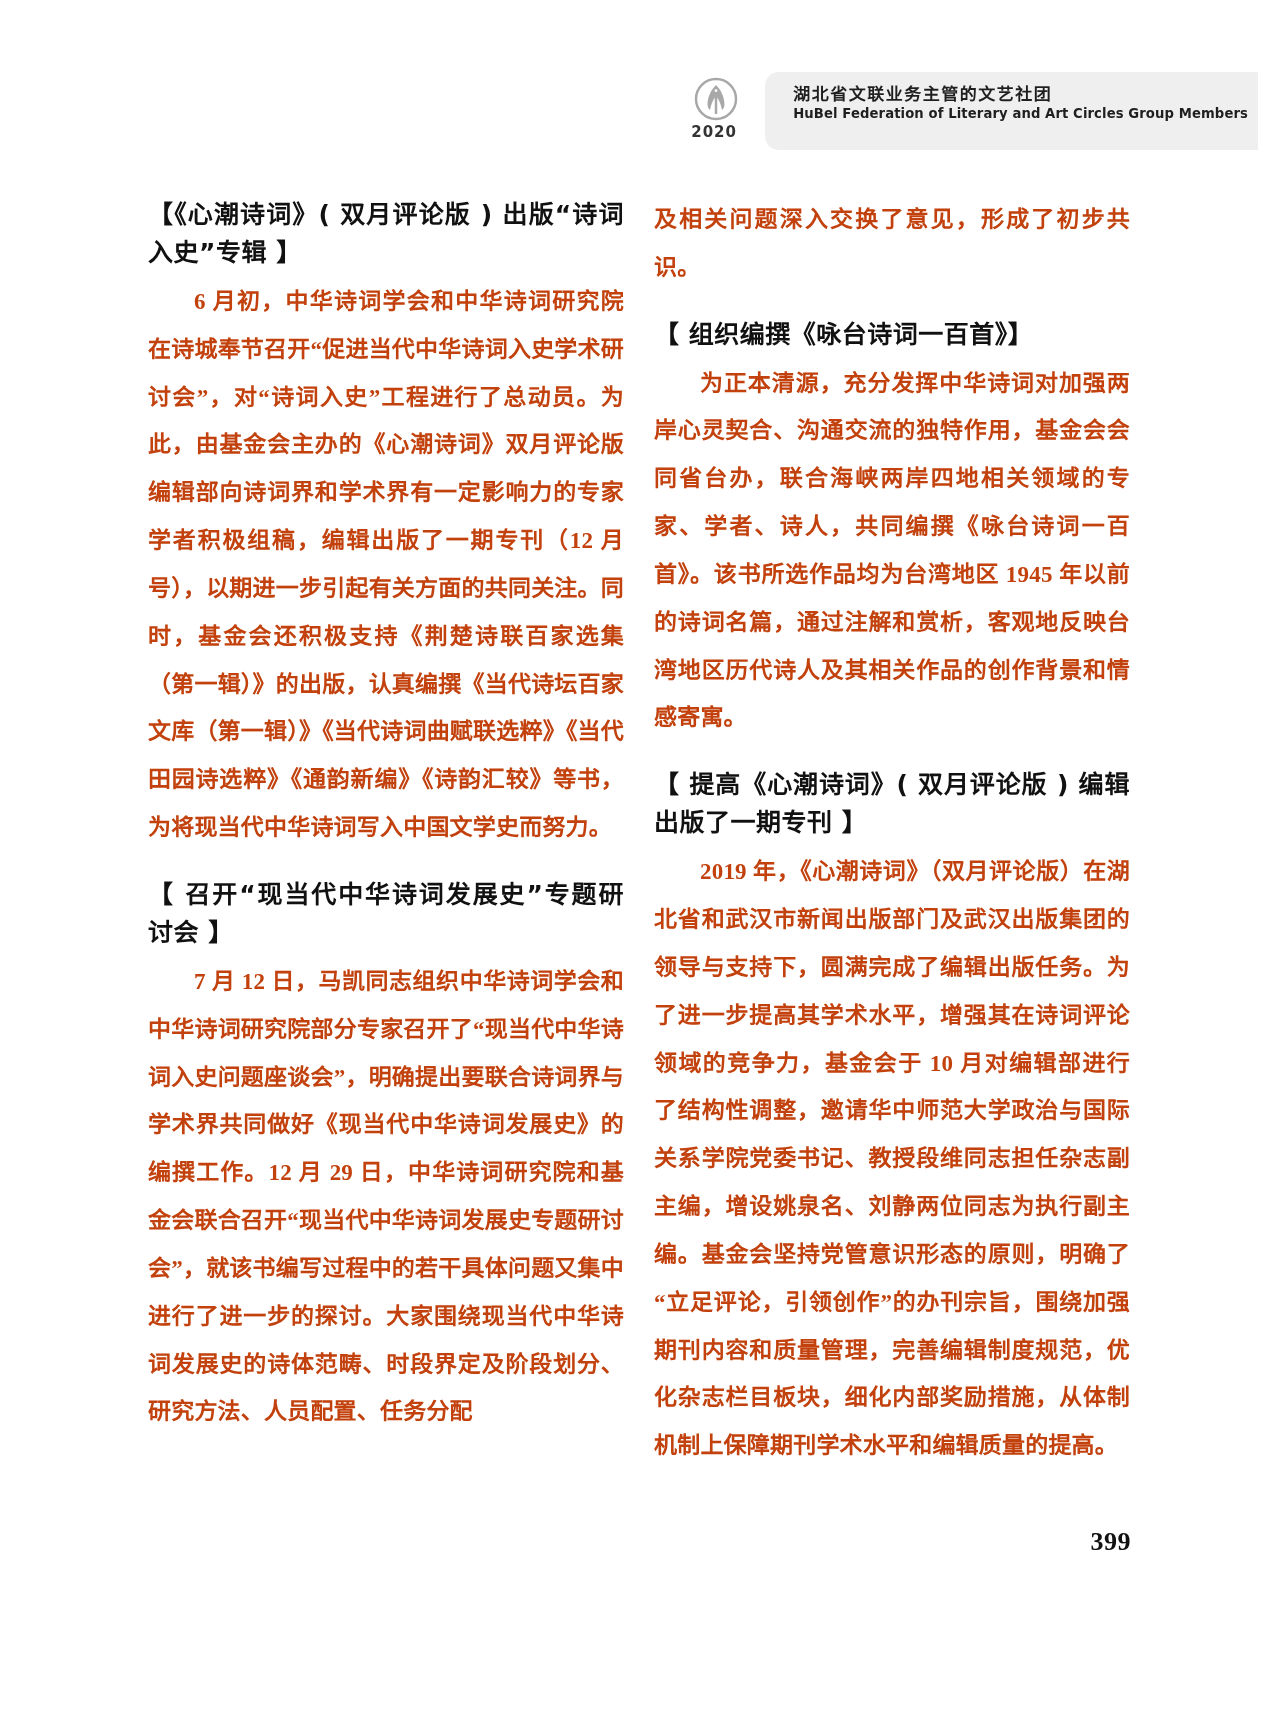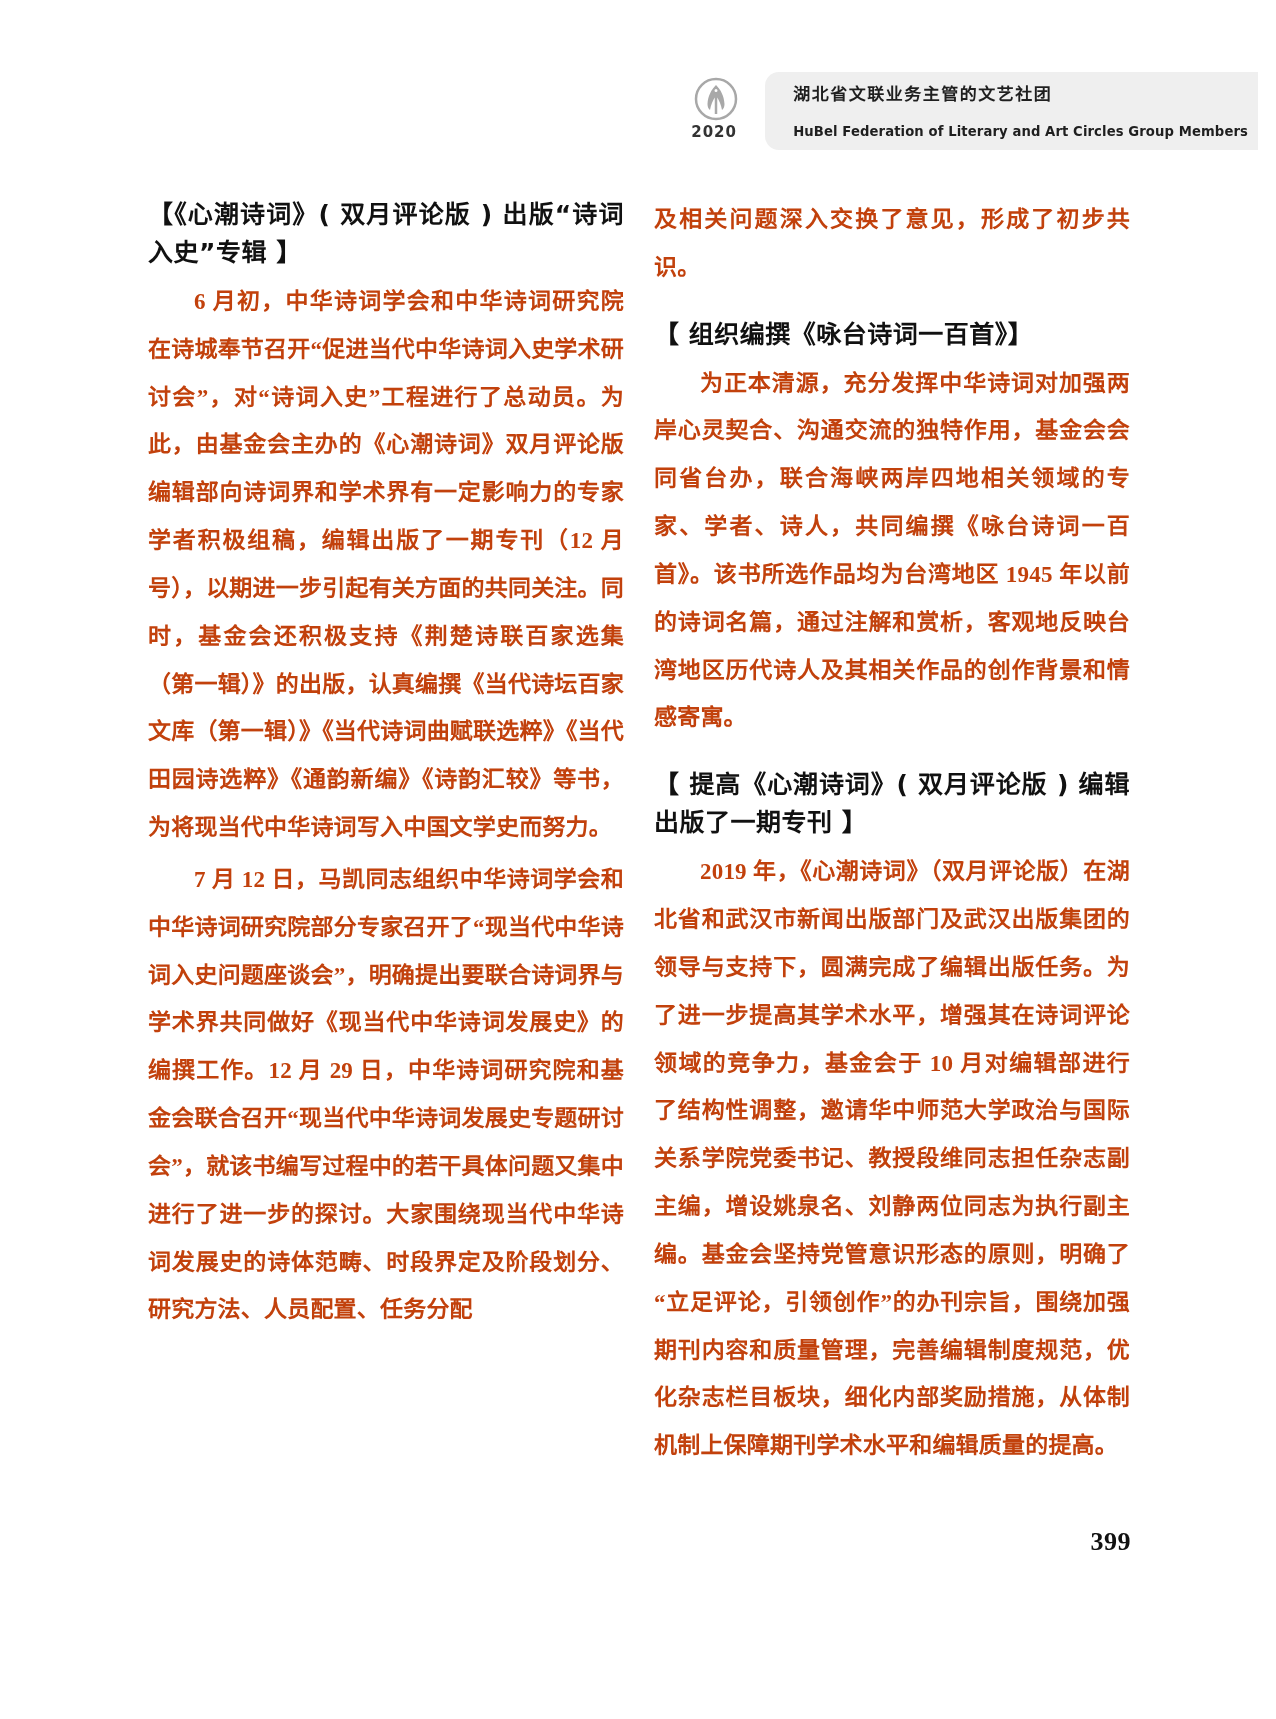--- a/index.html
+++ b/index.html
@@ -80,21 +80,21 @@
     line-height: 1.25;
     white-space: nowrap;
   }
   .header-en {
     font-family: "DejaVu Sans", "Liberation Sans", sans-serif;
     font-weight: 700;
     font-size: 13.2px;
     letter-spacing: 0.1px;
     color: #1f1f1f;
     line-height: 1.3;
-    margin-top: 18px;
+    margin-top: 0;
     white-space: nowrap;
   }
 
   
   .columns {
     position: absolute;
     top: 196px;
     left: 148px;
     width: 982px;
     display: flex;
@@ -173,20 +173,21 @@
     </div>
   </div>
 
   <div class="columns">
 
     <div class="col">
 
       <h2 class="sec-heading">【《心潮诗词》( 双月评论版 ) 出版“诗词入史”专辑 】</h2>
       <p class="para">6 月初，中华诗词学会和中华诗词研究院在诗城奉节召开“促进当代中华诗词入史学术研讨会”，对“诗词入史”工程进行了总动员。为此，由基金会主办的《心潮诗词》双月评论版编辑部向诗词界和学术界有一定影响力的专家学者积极组稿，编辑出版了一期专刊（12 月号），以期进一步引起有关方面的共同关注。同时，基金会还积极支持《荆楚诗联百家选集（第一辑）》的出版，认真编撰《当代诗坛百家文库（第一辑）》《当代诗词曲赋联选粹》《当代田园诗选粹》《通韵新编》《诗韵汇较》等书，为将现当代中华诗词写入中国文学史而努力。</p>
 
+      <h2 class="sec-heading spaced">【 召开“现当代中华诗词发展史”专题研讨会 】</h2>
       <p class="para">7 月 12 日，马凯同志组织中华诗词学会和中华诗词研究院部分专家召开了“现当代中华诗词入史问题座谈会”，明确提出要联合诗词界与学术界共同做好《现当代中华诗词发展史》的编撰工作。12 月 29 日，中华诗词研究院和基金会联合召开“现当代中华诗词发展史专题研讨会”，就该书编写过程中的若干具体问题又集中进行了进一步的探讨。大家围绕现当代中华诗词发展史的诗体范畴、时段界定及阶段划分、研究方法、人员配置、任务分配</p>
 
     </div>
 
     <div class="col">
 
       <p class="para no-indent">及相关问题深入交换了意见，形成了初步共识。</p>
 
       <h2 class="sec-heading spaced">【 组织编撰《咏台诗词一百首》】</h2>
       <p class="para">为正本清源，充分发挥中华诗词对加强两岸心灵契合、沟通交流的独特作用，基金会会同省台办，联合海峡两岸四地相关领域的专家、学者、诗人，共同编撰《咏台诗词一百首》。该书所选作品均为台湾地区 1945 年以前的诗词名篇，通过注解和赏析，客观地反映台湾地区历代诗人及其相关作品的创作背景和情感寄寓。</p>

